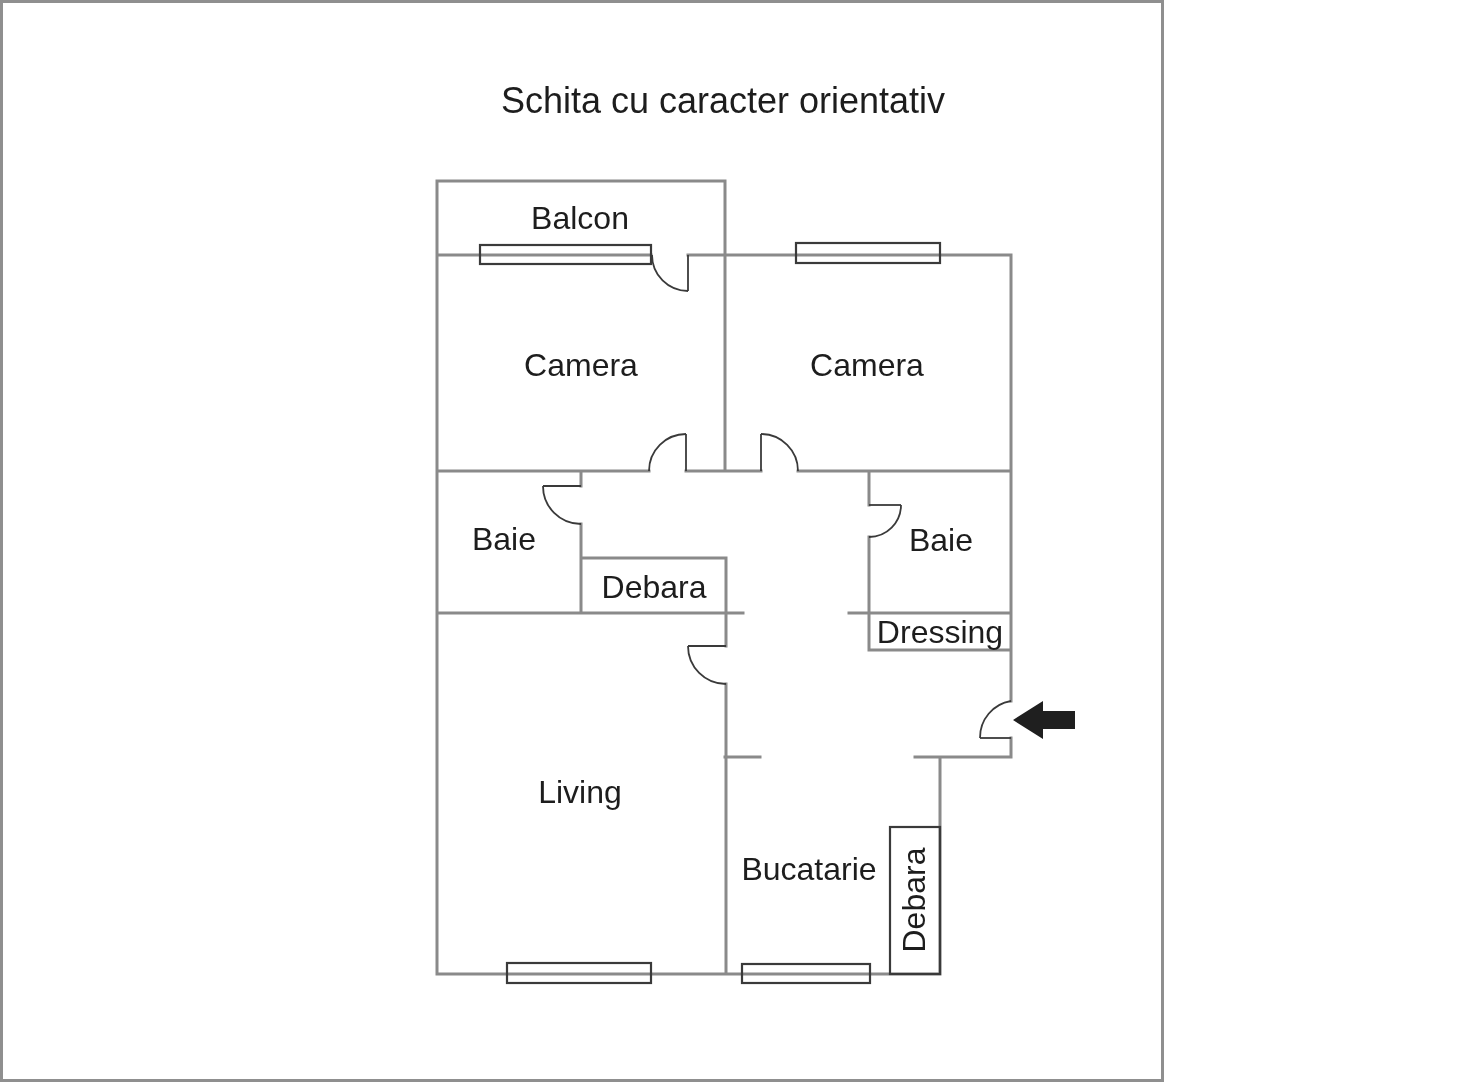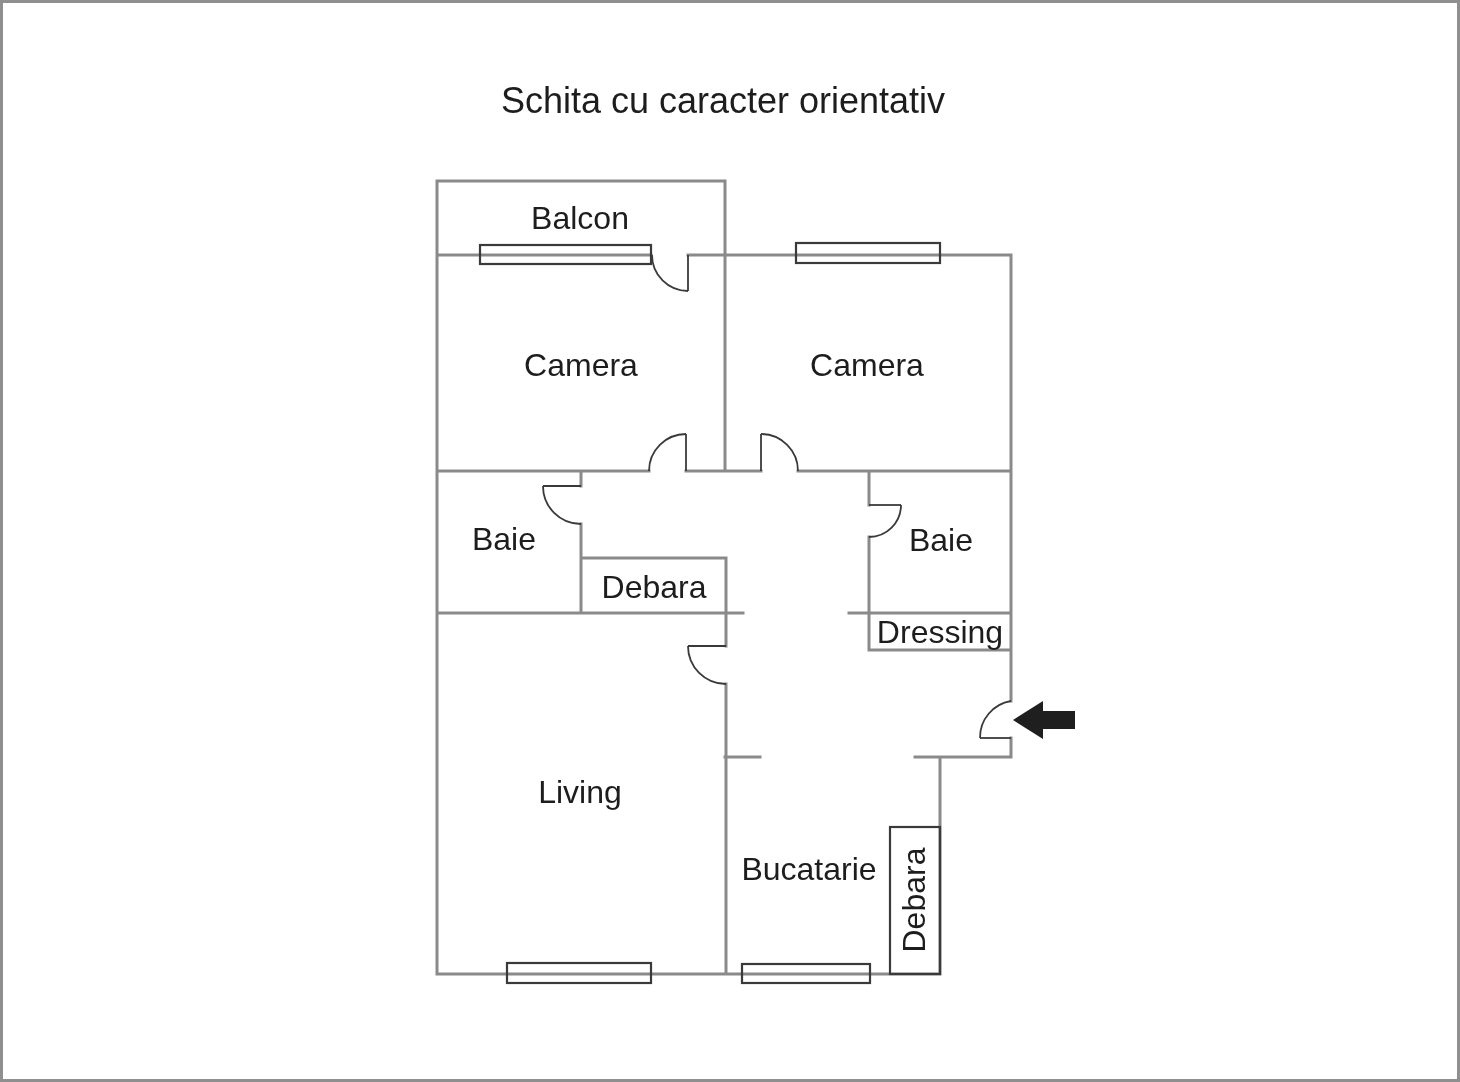--- a/index.html
+++ b/index.html
@@ -6,21 +6,21 @@
     --wall:#8a8a8a;
     --feature:#3a3a3a;
     --text:#1d1d1d;
     --bg:#ffffff;
     --frame:#8f8f8f;
     --arrow:#1f1f1f;
   }
   html,body{margin:0;padding:0;background:#fff;}
   .canvas{
     position:relative;
-    width:1460px;height:1082px;
+    width:1164px;height:1082px;
     box-sizing:border-box;
     background:var(--bg);
     border:3px solid var(--frame);
     font-family:"Liberation Sans", sans-serif;
   }
   svg{display:block;}
   text{
     fill:var(--text);
     font-family:"Liberation Sans", sans-serif;
   }

